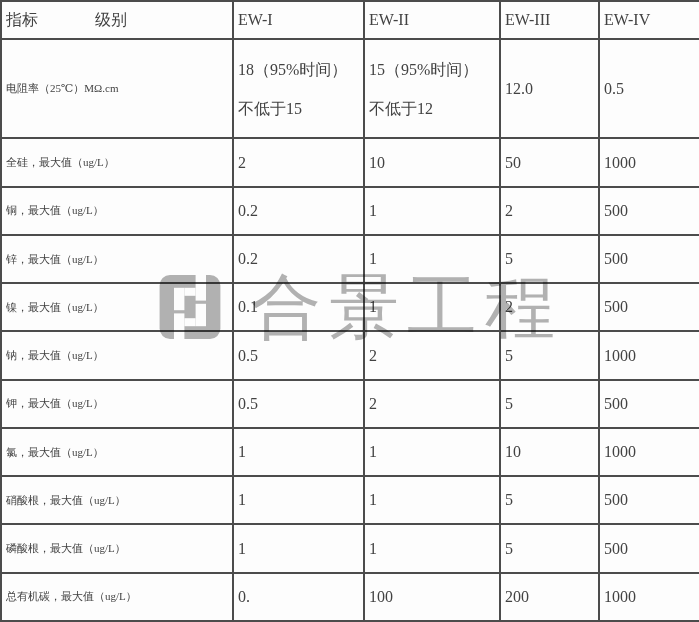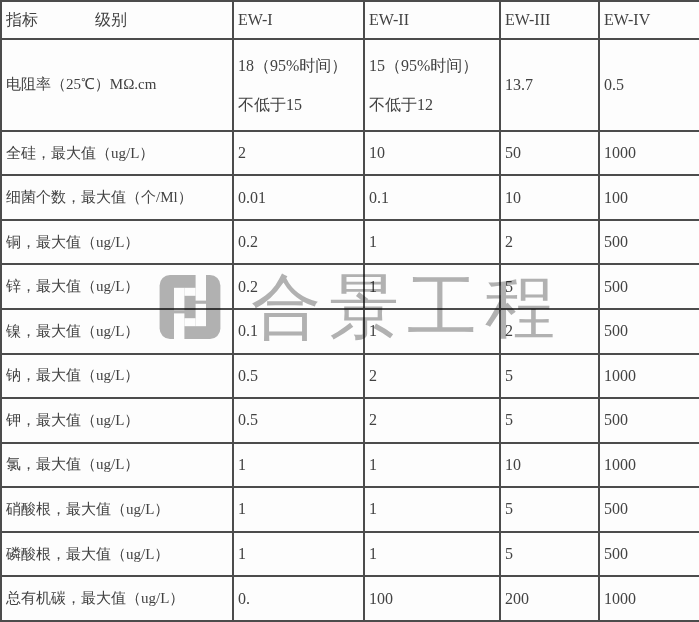--- a/index.html
+++ b/index.html
@@ -31,22 +31,21 @@
     vertical-align: middle;
     text-align: left;
     font-weight: normal;
     overflow: hidden;
   }
   .spec-table thead tr { height: 38px; }
   .spec-table tbody tr { height: 39px; }
   .spec-table tbody tr.tall { height: 77px; }
   .label-cell {
     white-space: nowrap;
-    font-size: 15px;
-    font-family: Liberation Serif, serif;
+    font-size: 11px;
   }
   .value-cell {
     white-space: pre-line;
   }
   tr.tall .value-cell {
     line-height: 2.45;
   }
   .corner-cell .corner-right {
     display: inline-block;
     margin-left: 53px;
@@ -103,36 +102,29 @@
         <th>EW-IV</th>
       </tr>
     </thead>
     <tbody>
         <tr class="tall">
           <td class="label-cell">电阻率（25℃）MΩ.cm</td>
           <td class="value-cell">18（95%时间）
 不低于15</td>
           <td class="value-cell">15（95%时间）
 不低于12</td>
-          <td class="value-cell">13.7</td>
+          <td class="value-cell">12.0</td>
           <td class="value-cell">0.5</td>
         </tr>
         <tr>
           <td class="label-cell">全硅，最大值（ug/L）</td>
           <td class="value-cell">2</td>
           <td class="value-cell">10</td>
           <td class="value-cell">50</td>
           <td class="value-cell">1000</td>
-        </tr>
-        <tr>
-          <td class="label-cell">细菌个数，最大值（个/Ml）</td>
-          <td class="value-cell">0.01</td>
-          <td class="value-cell">0.1</td>
-          <td class="value-cell">10</td>
-          <td class="value-cell">100</td>
         </tr>
         <tr>
           <td class="label-cell">铜，最大值（ug/L）</td>
           <td class="value-cell">0.2</td>
           <td class="value-cell">1</td>
           <td class="value-cell">2</td>
           <td class="value-cell">500</td>
         </tr>
         <tr>
           <td class="label-cell">锌，最大值（ug/L）</td>

